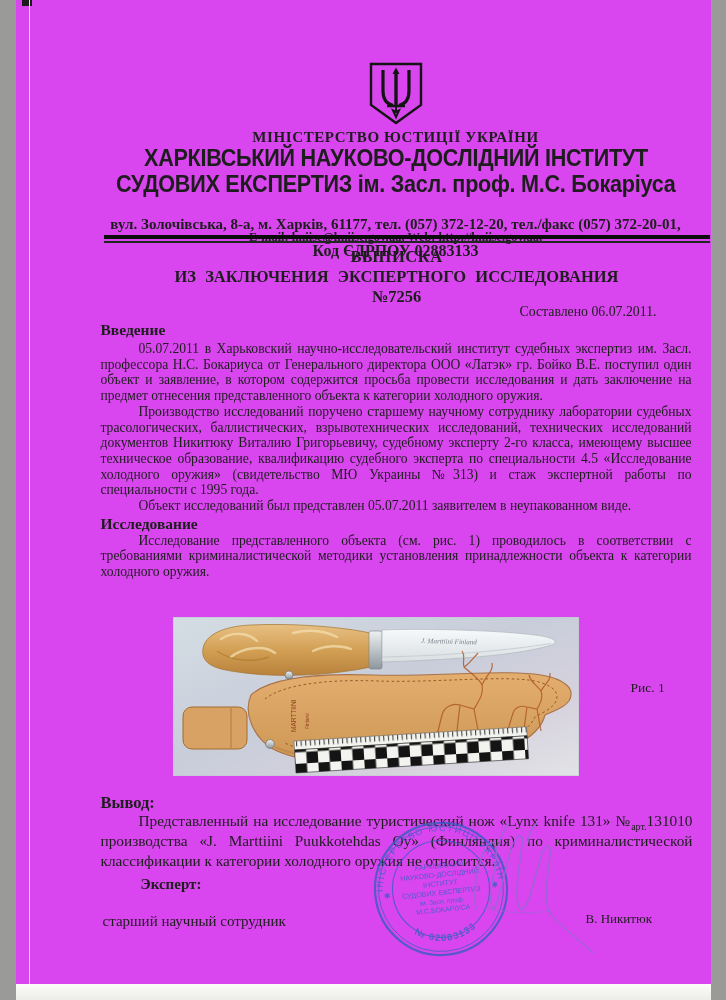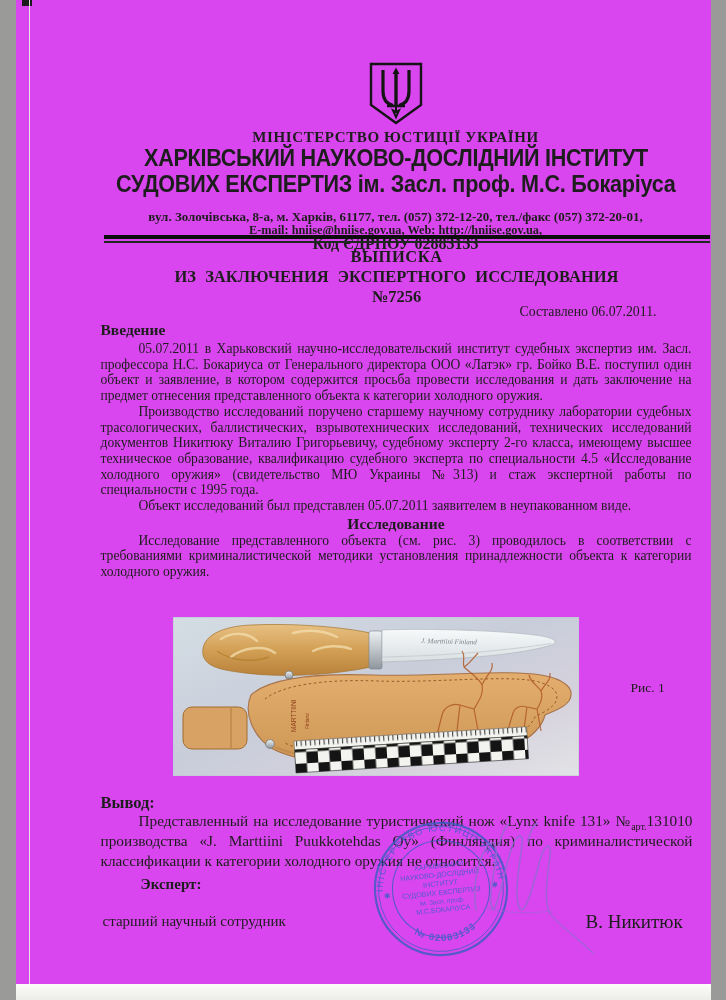--- a/index.html
+++ b/index.html
@@ -13,49 +13,49 @@
   .corner-mark{left:6px;top:0;width:10px;height:6px;background:#1b1b1b;}
   .scan-line{left:13px;top:0;width:1px;height:1000px;background:#e6e6e1;}
   .bottom-shade{left:0;top:984px;width:726px;height:16px;background:linear-gradient(#fcfcf9,#ecece8);}
   
   .header{left:68px;top:62px;width:624px;text-align:center;}
   .emblem{display:block;margin:0 auto 2px auto;}
   .ministry{font-size:15px;font-weight:bold;letter-spacing:.6px;line-height:18px;}
   .inst-line{line-height:23px;white-space:nowrap;}
   .inst-line .cond{display:inline-block;transform:scaleX(.9);transform-origin:center;
     font-family:"Liberation Sans",sans-serif;font-weight:bold;font-size:24px;letter-spacing:-.3px;}
-  .addr{font-size:13px;font-weight:bold;line-height:14px;margin-top:12px;}
+  .addr{font-size:15px;font-weight:bold;line-height:14px;margin-top:19px;}
   .contact{font-size:12.3px;font-weight:bold;line-height:13px;}
   .edrpou{font-size:16px;font-weight:bold;line-height:13px;}
   .rule{left:88px;top:235px;width:606px;height:2px;
     border-top:4px solid #0c0c0c;border-bottom:2px solid #1e2a1e;}
   
   .title-block{left:85px;top:247px;width:592px;text-align:center;font-weight:bold;}
   .title-l1{font-size:16.5px;line-height:20px;letter-spacing:.5px;}
   .title-l2{font-size:16.5px;line-height:20px;word-spacing:5px;}
   .title-num{font-size:16.5px;line-height:20px;}
   .composed{top:304px;right:54px;font-size:13.8px;}
   
   .h-center{font-weight:bold;text-align:left;}
   .h-intro{left:85px;top:321px;width:592px;font-size:15.5px;}
   .doc-flow{left:85px;top:341px;width:591px;}
   .doc-flow p{margin:0;font-size:13.6px;line-height:15.7px;text-align:justify;text-indent:38px;}
-  .h-research{margin:1px 0;font-weight:bold;text-align:center;font-size:15.5px;line-height:17px;text-indent:0 !important;}
+  .h-research{margin:1px 0;font-weight:bold;text-align:left;font-size:15.5px;line-height:17px;text-indent:0 !important;}
   
   .photo{left:157px;top:617px;}
   .fig-caption{left:615px;top:680px;font-size:13.5px;}
   
   .h-conclusion{left:85px;top:793px;width:592px;font-size:16.5px;}
   .conclusion{left:85px;top:811px;width:592px;font-size:15.3px;line-height:20.2px;
     text-align:justify;text-indent:38px;margin:0;}
   .conclusion sub{font-size:10px;line-height:0;}
   
   .expert-label{left:125px;top:876px;font-size:15px;font-weight:bold;}
   .expert-title{left:87px;top:913px;font-size:15px;}
-  .expert-name{left:570px;top:911px;font-size:19px;}
+  .expert-name{left:570px;top:911px;font-size:13px;}
   .stamp{left:354px;top:818px;z-index:3;}
   .signature{left:438px;top:812px;z-index:4;}
 </style>
 </head>
 <body>
 
 <div class="page">
 
   <div class="abs corner-mark"></div>
   <div class="abs scan-line"></div>
@@ -87,21 +87,21 @@
     <div class="title-num">№7256</div>
   </div>
   <div class="abs composed">Составлено 06.07.2011.</div>
 
   <div class="abs h-center h-intro">Введение</div>
   <div class="abs doc-flow">
     <p>05.07.2011 в Харьковский научно-исследовательский институт судебных экспертиз им. Засл. профессора Н.С. Бокариуса от Генерального директора ООО «Латэк» гр. Бойко В.Е. поступил один объект и заявление, в котором содержится просьба провести исследования и дать заключение на предмет отнесения представленного объекта к категории холодного оружия.</p>
     <p>Производство исследований поручено старшему научному сотруднику лаборатории судебных трасологических, баллистических, взрывотехнических исследований, технических исследований документов Никитюку Виталию Григорьевичу, судебному эксперту 2-го класса, имеющему высшее техническое образование, квалификацию судебного эксперта по специальности 4.5 «Исследование холодного оружия» (свидетельство МЮ Украины №313) и стаж экспертной работы по специальности с 1995 года.</p>
     <p>Объект исследований был представлен 05.07.2011 заявителем в неупакованном виде.</p>
     <div class="h-research">Исследование</div>
-    <p>Исследование представленного объекта (см. рис. 3) проводилось в соответствии с требованиями криминалистической методики установления принадлежности объекта к категории холодного оружия.</p>
+    <p>Исследование представленного объекта (см. рис. 1) проводилось в соответствии с требованиями криминалистической методики установления принадлежности объекта к категории холодного оружия.</p>
   </div>
 
   <svg class="abs photo" width="406" height="159" viewBox="0 0 406 159">
     <defs>
       <linearGradient id="bgGrad" x1="0" y1="0" x2="1" y2="1">
         <stop offset="0" stop-color="#d4dde4"></stop>
           <stop offset=".45" stop-color="#c8cdda"></stop>
         <stop offset=".75" stop-color="#d6d2dd"></stop>
           <stop offset="1" stop-color="#e2e3e6"></stop>
       </linearGradient>

